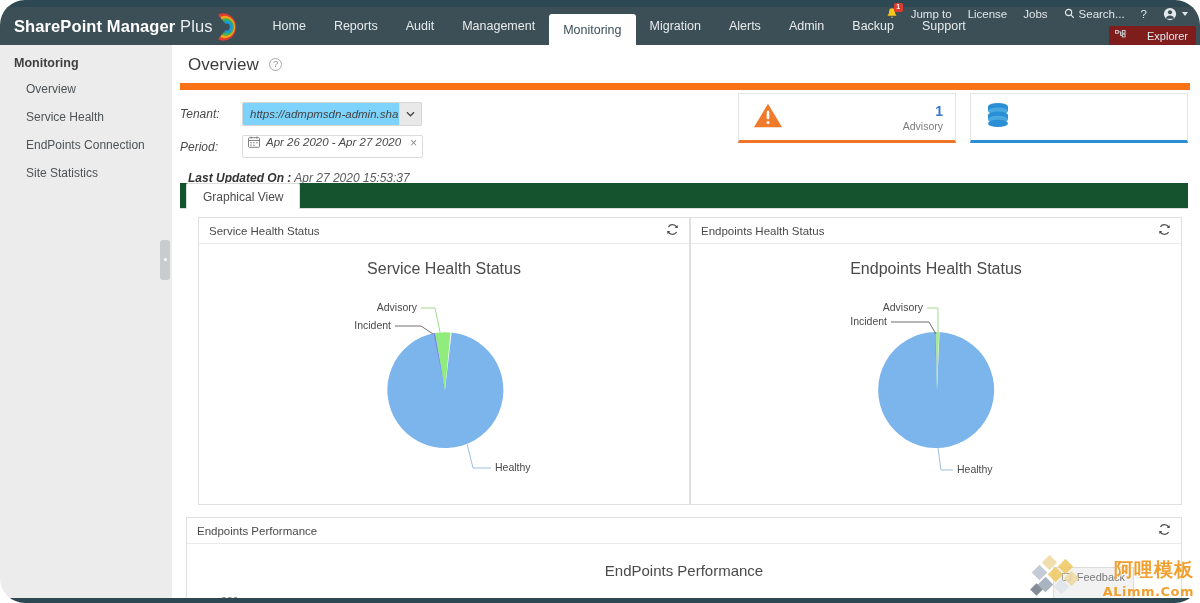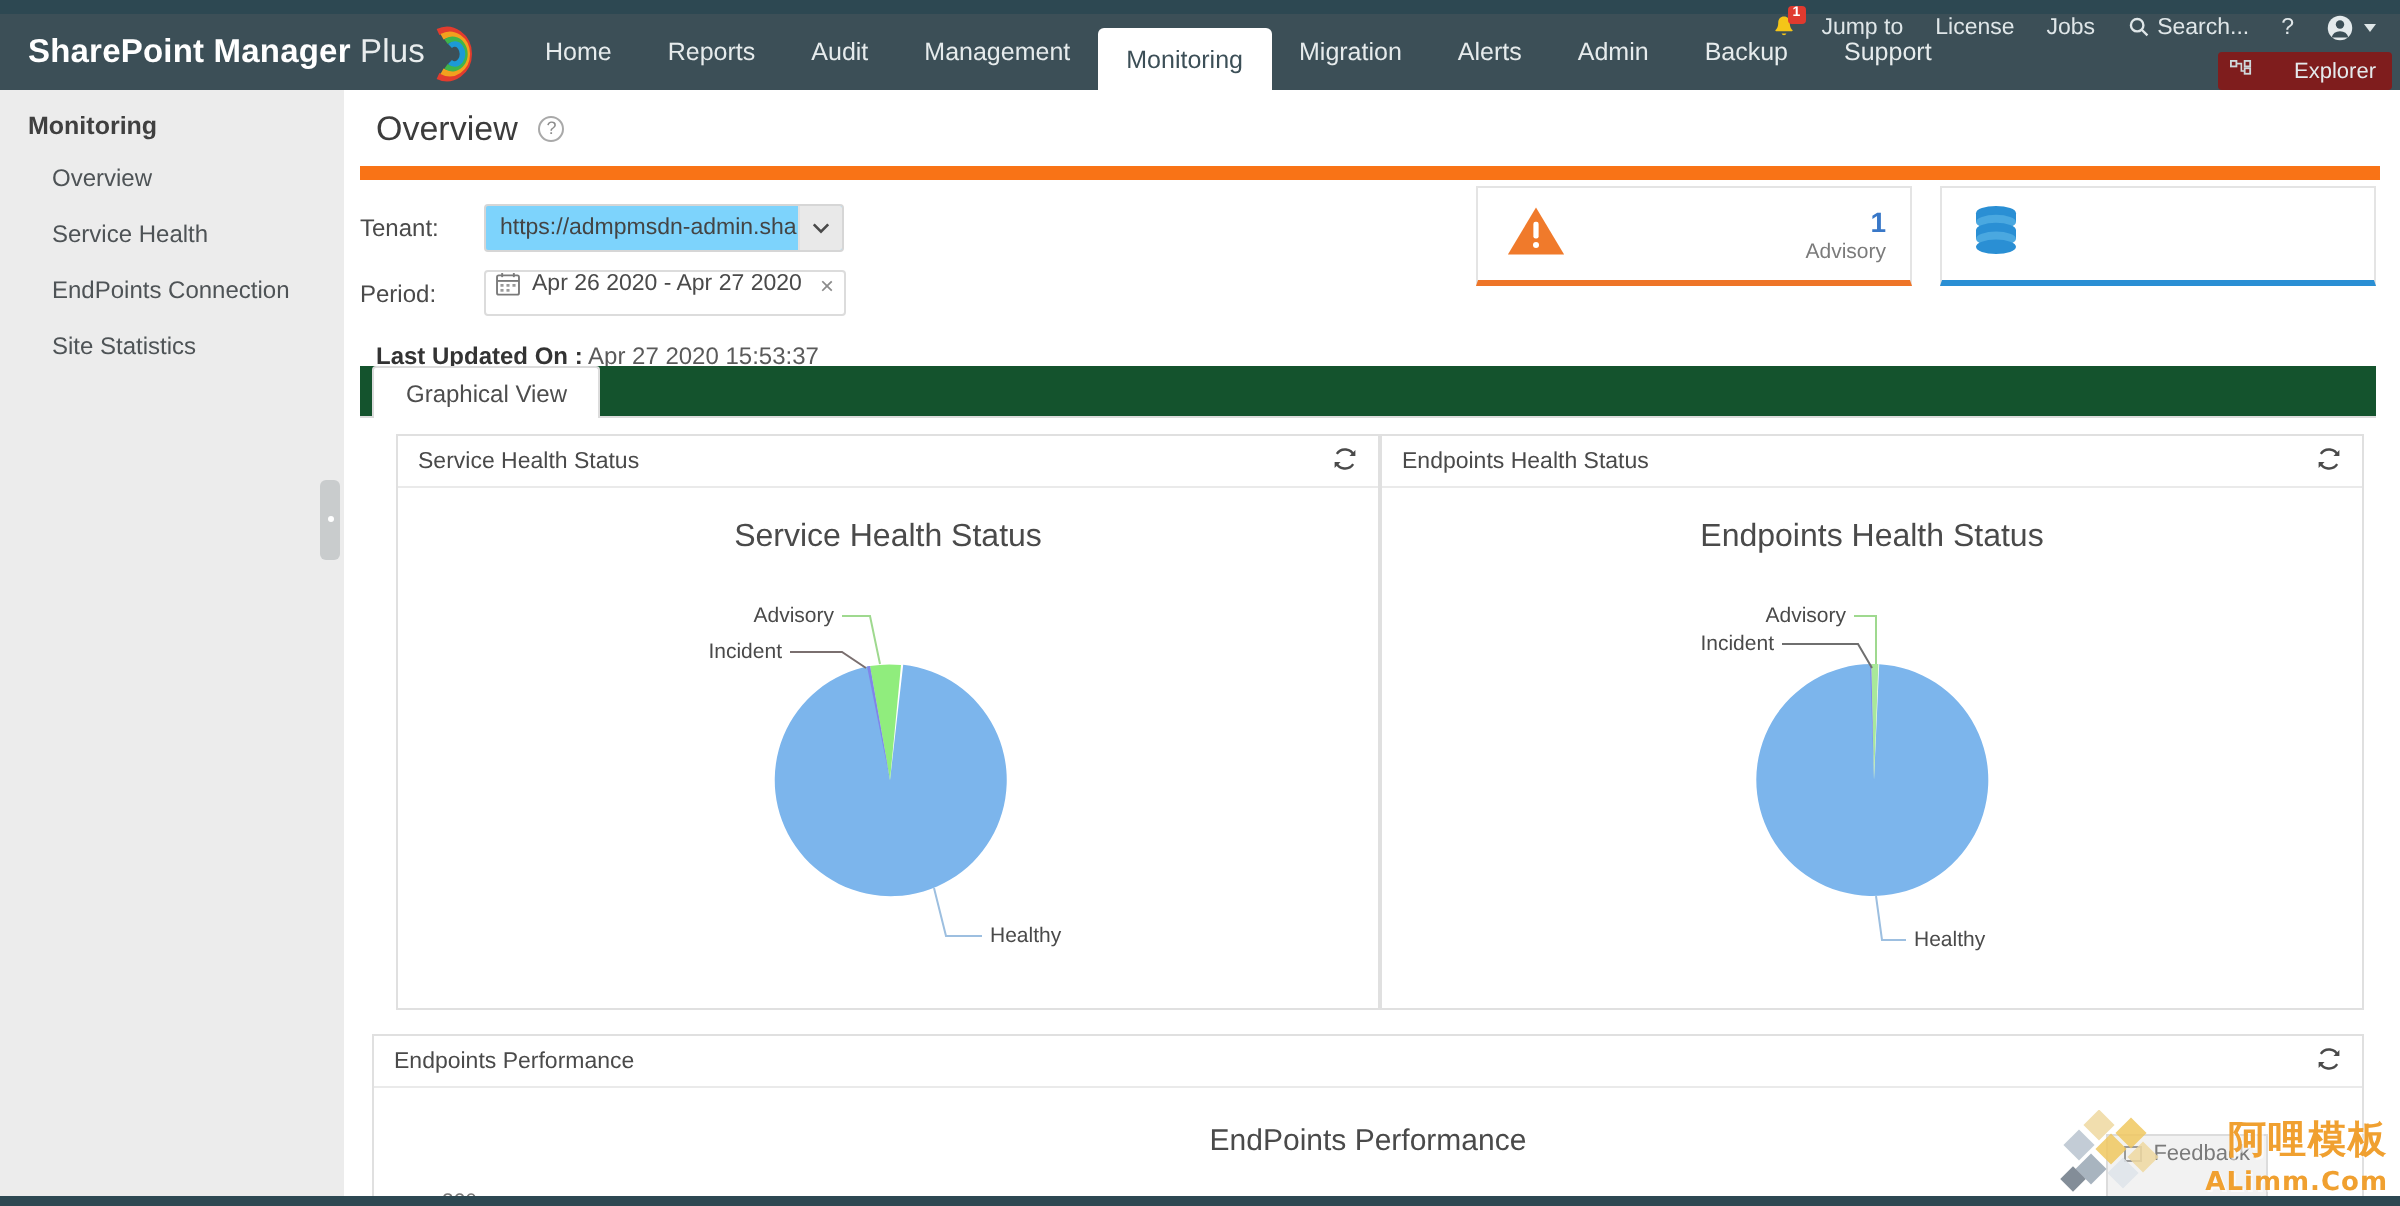--- a/index.html
+++ b/index.html
@@ -5,21 +5,21 @@
   * { box-sizing: border-box; }
   html, body {
     margin: 0; padding: 0;
     width: 1200px; height: 603px;
     overflow: hidden;
     background: #ffffff;
     font-family: "Liberation Sans", sans-serif;
     font-size: 12px;
     color: #333;
   }
-  #app { position: relative; width: 1200px; height: 603px; overflow: hidden; }
+  #app { position: relative; width: 1200px; height: 603px; overflow: hidden; border-radius: 25px; }
 
   
   .topstrip {
     position: absolute; left: 0; top: 0; width: 1200px; height: 7px;
     background: #2d4852;
   }
 
   
   .navbar {
     position: absolute; left: 0; top: 7px; width: 1200px; height: 38px;
@@ -122,21 +122,21 @@
     display: inline-block; font-size: 17px; color: #3c3c3c; font-weight: normal;
     vertical-align: middle;
   }
   .help-icon {
     display: inline-flex; align-items: center; justify-content: center;
     width: 13px; height: 13px; border: 1px solid #a9a9a9; border-radius: 50%;
     font-size: 9px; color: #8c8c8c; margin-left: 7px; vertical-align: middle;
     position: relative; top: -1px; cursor: pointer;
   }
 
-  .filters { position: relative; padding: 12px 0 0 8px; }
+  .filters { position: relative; padding: 12px 0 0 8px; font-style: italic; }
   .frow { display: flex; align-items: center; margin-bottom: 9px; }
   .flabel { width: 62px; font-size: 12px; color: #4a4a4a; }
   .tenant-select {
     display: flex; align-items: center;
     width: 180px; height: 24px; background: #7dd3fc;
     border: 1px solid #d6d6d6; border-radius: 2px;
     font-size: 11.5px; color: #444; padding-left: 7px;
     overflow: hidden; white-space: nowrap; cursor: pointer;
   }
   .tenant-arrow {

